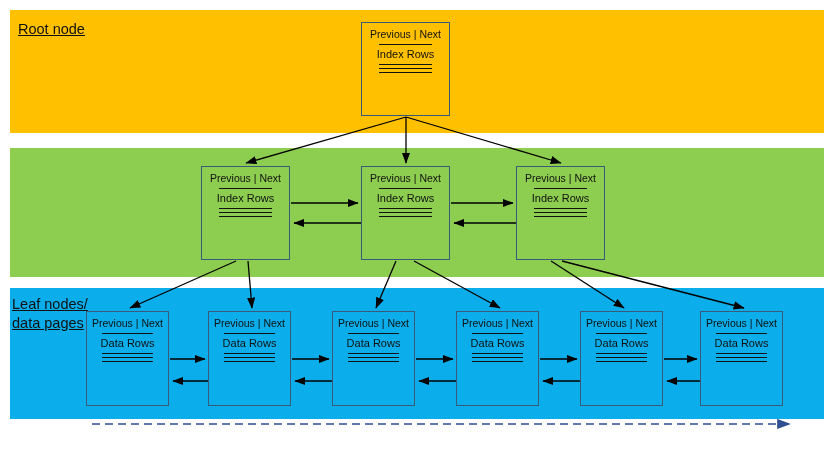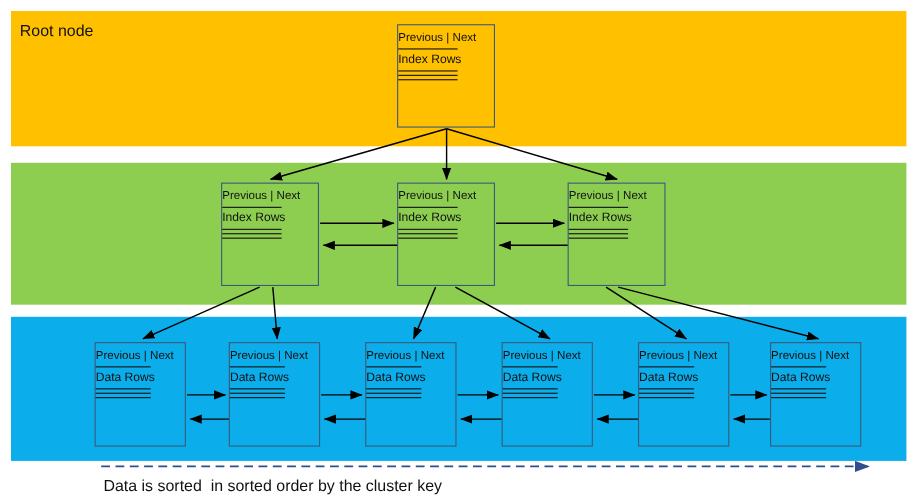--- a/index.html
+++ b/index.html
@@ -42,33 +42,35 @@
     width: 814px; height: 131px;
     background: #0BADEA;
   }
 
   .band-label {
     position: absolute;
     color: #111111;
     font-size: 14.5px;
     line-height: 19px;
     white-space: pre-line;
+    text-decoration: underline;
   }
   .label-root { left: 18px; top: 20px; }
   .label-intermediate { left: 18px; top: 158px; }
   .label-leaf { left: 12px; top: 295px; }
 
   
   .node {
     position: absolute;
     box-sizing: border-box;
     border: 1px solid #3a5a7a;
     background: transparent;
     display: flex;
     flex-direction: column;
+    align-items: center;
     padding-top: 5px;
   }
   .node .ntitle {
     font-size: 10.5px;
     color: #111111;
     line-height: 12px;
     white-space: nowrap;
   }
   .node .nrow {
     font-size: 11px;
@@ -129,20 +131,22 @@
 </head>
 <body>
 
 <div id="canvas">
 
   <div class="band band-root"></div>
   <div class="band band-intermediate"></div>
   <div class="band band-leaf"></div>
 
   <div class="band-label label-root">Root node</div>
+  <div class="band-label label-leaf">Leaf nodes/
+data pages</div>
 
   <div class="node node-root">
     <div class="ntitle">Previous | Next</div>
     <div class="rule"></div>
     <div class="nrow">Index Rows</div>
     <div class="rule"></div>
     <div class="rule tight"></div>
     <div class="rule tight"></div>
   </div>
 
@@ -263,15 +267,14 @@
       <line x1="580" y1="381" x2="543" y2="381"></line>
       <line x1="664" y1="359" x2="697" y2="359"></line>
       <line x1="700" y1="381" x2="667" y2="381"></line>
     </g>
 
     <g>
       <line x1="92" y1="424" x2="790" y2="424" stroke="#2E4E8F" stroke-width="1.6" stroke-dasharray="8 5" marker-end="url(#ahb)"></line>
     </g>
   </svg>
 
-  <div class="caption">Data is sorted  in sorted order by the cluster key</div>
 
 </div>
 
 </body></html>

